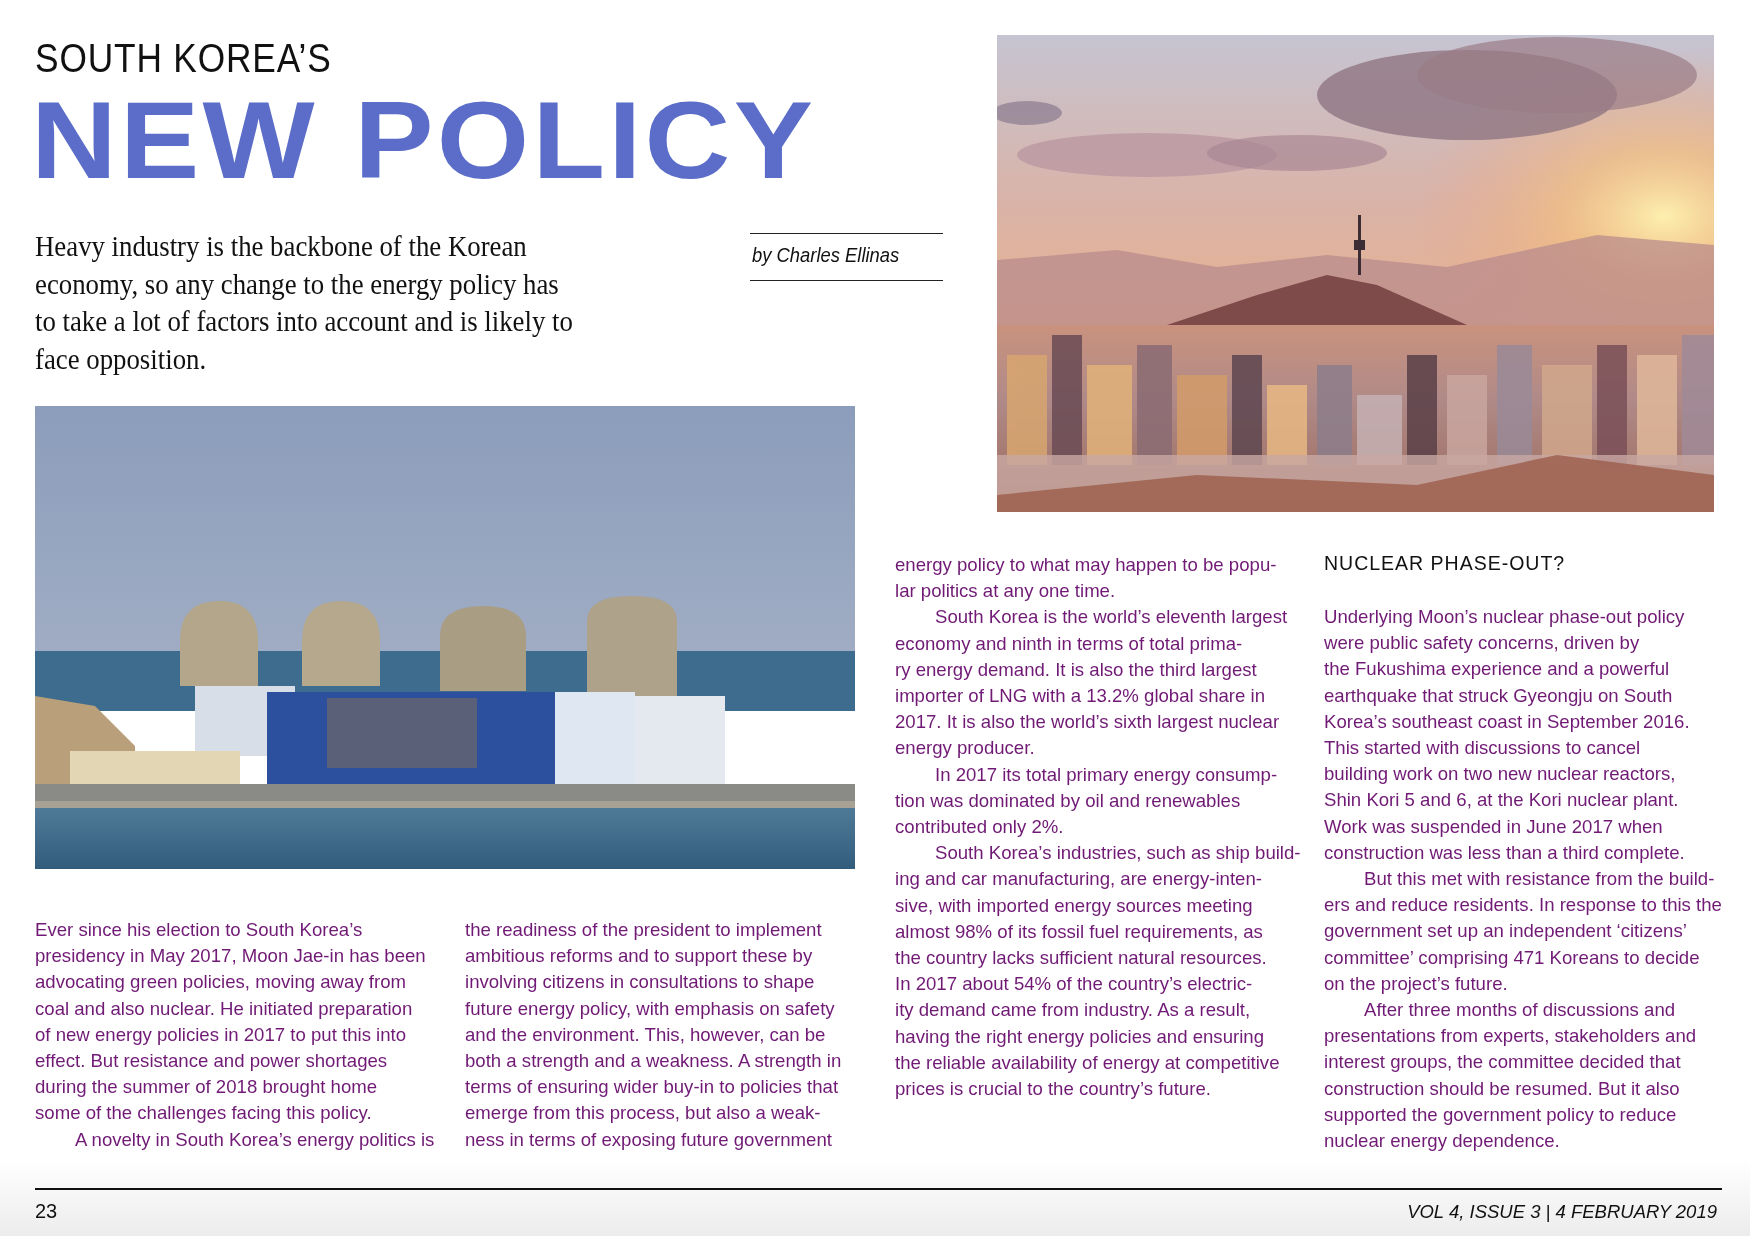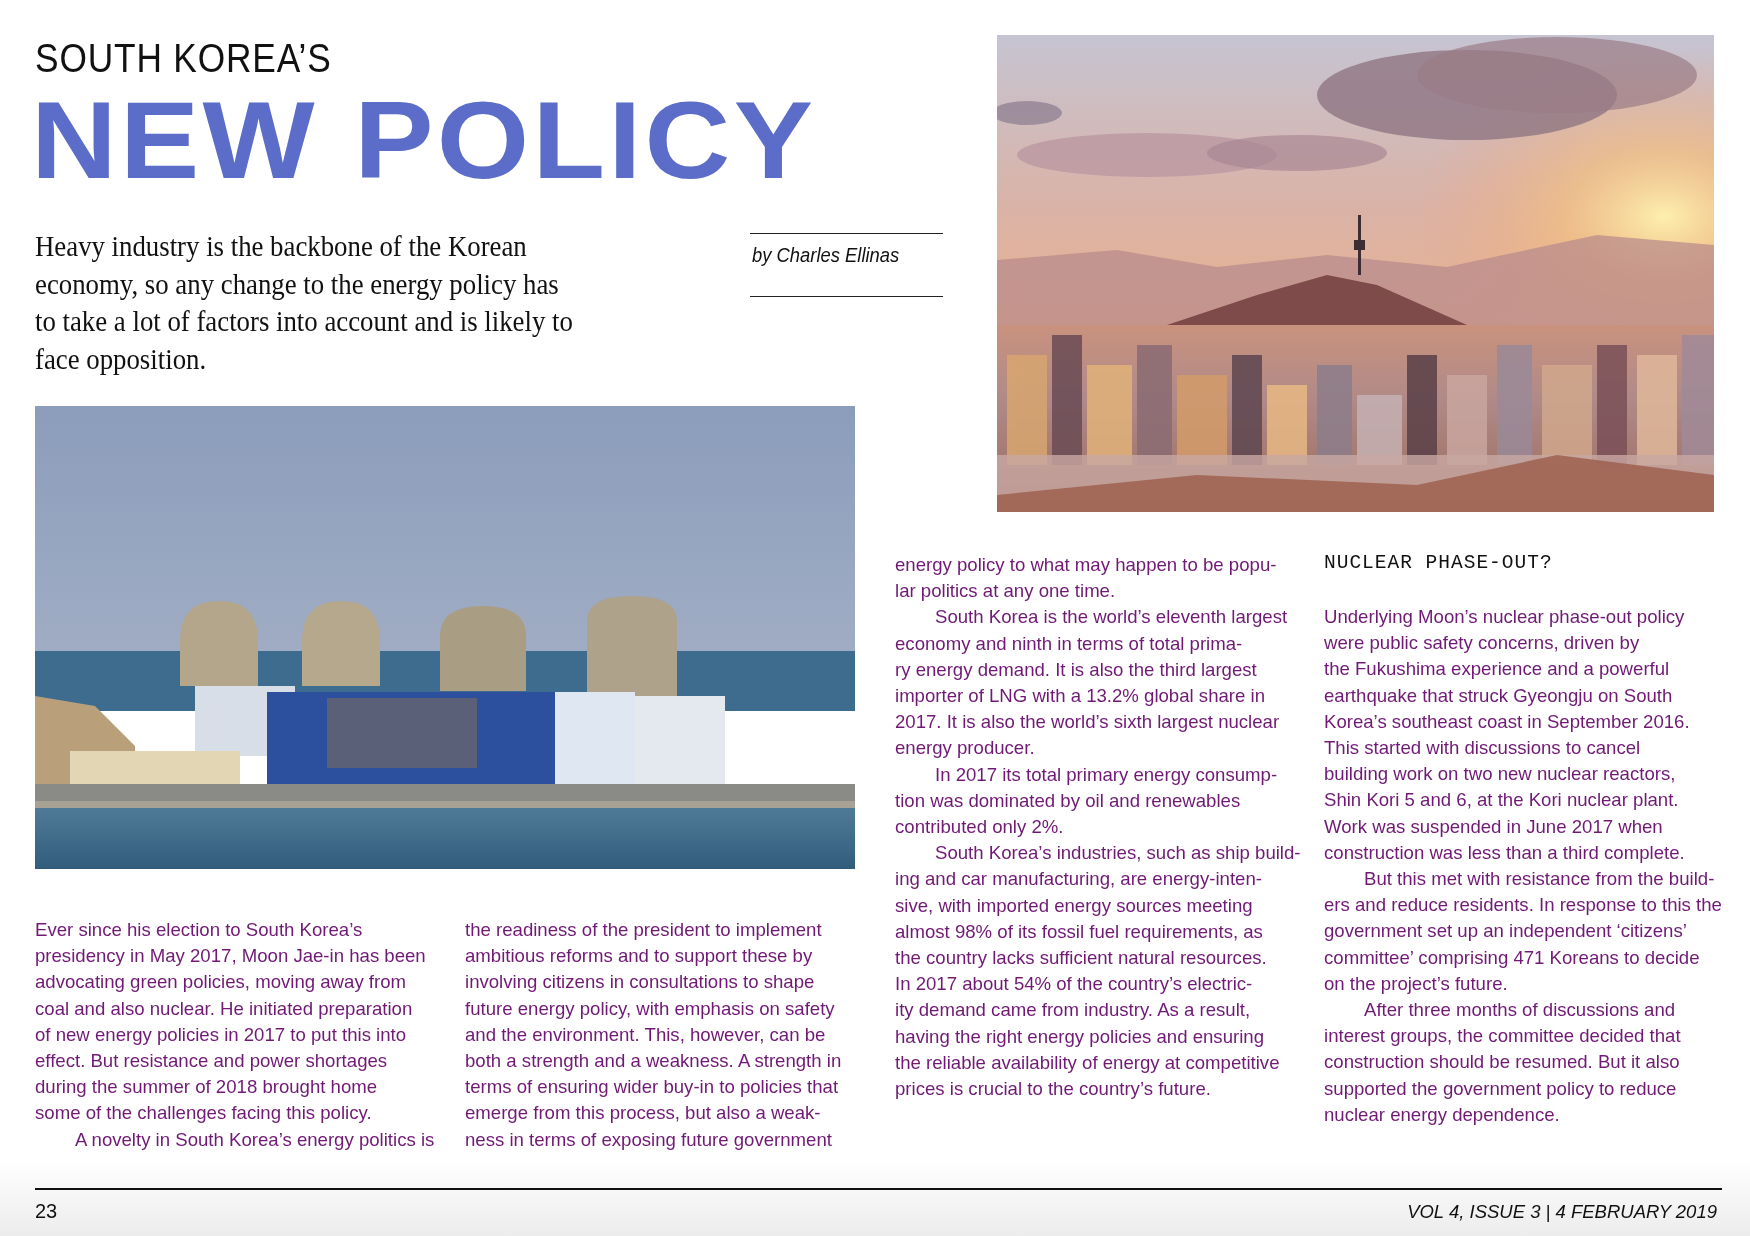--- a/index.html
+++ b/index.html
@@ -30,21 +30,21 @@
   
   .deck {
     left:35px; top:228px; width:660px;
     font-family:"Liberation Serif", serif;
     font-size:28.5px; line-height:37.5px; color:#111;
     transform:scaleX(0.94); transform-origin:left top;
   }
 
   
   .byline-box {
-    left:750px; top:233px; width:193px; height:64px;
+    left:750px; top:233px; width:193px; height:48px;
     border-top:1.5px solid #222; border-bottom:1.5px solid #222;
     box-sizing:border-box;
   }
   .byline {
     position:absolute; left:2px; top:10px;
     font-family:"Liberation Sans", sans-serif;
     font-style:italic; font-size:20px; color:#111; white-space:nowrap;
     transform:scaleX(0.92); transform-origin:left top;
   }
 
@@ -61,21 +61,21 @@
     font-size:18.6px; line-height:26.2px; color:#701a75;
   }
   .col .line { display:block; white-space:nowrap; }
   .col .ind { padding-left:40px; }
   .col1 { left:35px; top:917px; }
   .col2 { left:465px; top:917px; }
   .col3 { left:895px; top:552px; }
   .col4 { left:1324px; top:604px; }
   .section-head {
     left:1324px; top:552px;
-    font-family:Liberation Mono, monospace;
+    font-family:Liberation Sans, sans-serif;
     font-size:19.5px; letter-spacing:1px; color:#111; white-space:nowrap;
   }
 
   
   .footer-bg {
     left:0; top:1160px; width:1750px; height:76px;
     background:linear-gradient(#ffffff, #ececec);
   }
   .footer-rule { left:35px; top:1188px; width:1687px; height:0; border-top:2px solid #111; }
   .page-num { left:35px; top:1200px; font-size:20px; color:#111; }
@@ -256,20 +256,21 @@
   <span class="line">building work on two new nuclear reactors,</span>
   <span class="line">Shin Kori 5 and 6, at the Kori nuclear plant.</span>
   <span class="line">Work was suspended in June 2017 when</span>
   <span class="line">construction was less than a third complete.</span>
   <span class="line ind">But this met with resistance from the build-</span>
   <span class="line">ers and reduce residents. In response to this the</span>
   <span class="line">government set up an independent ‘citizens’</span>
   <span class="line">committee’ comprising 471 Koreans to decide</span>
   <span class="line">on the project’s future.</span>
   <span class="line ind">After three months of discussions and</span>
+  <span class="line">presentations from experts, stakeholders and</span>
   <span class="line">interest groups, the committee decided that</span>
   <span class="line">construction should be resumed. But it also</span>
   <span class="line">supported the government policy to reduce</span>
   <span class="line">nuclear energy dependence.</span>
 </div>
 
 <div class="abs footer-bg"></div>
 <div class="abs footer-rule"></div>
 <div class="abs page-num">23</div>
 <div class="abs issue-info">VOL 4, ISSUE 3 | 4 FEBRUARY 2019</div>

